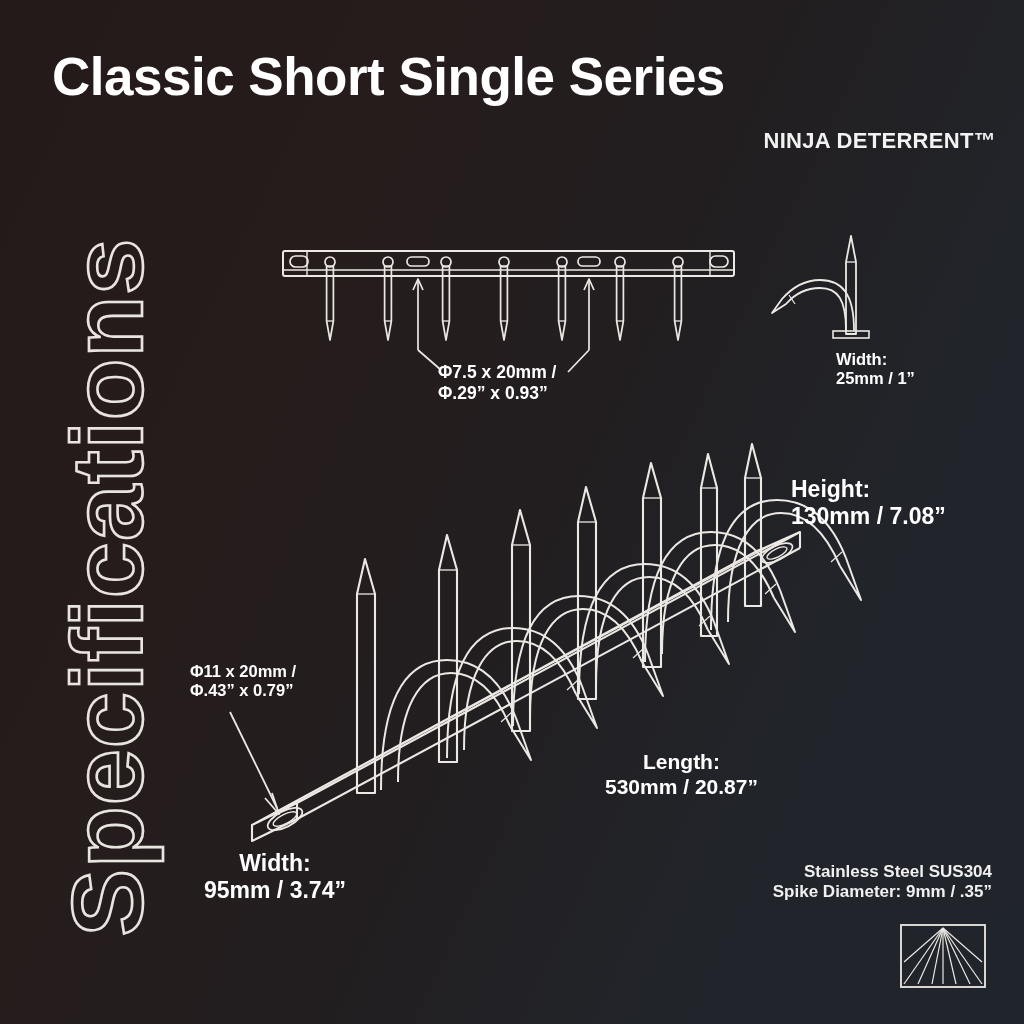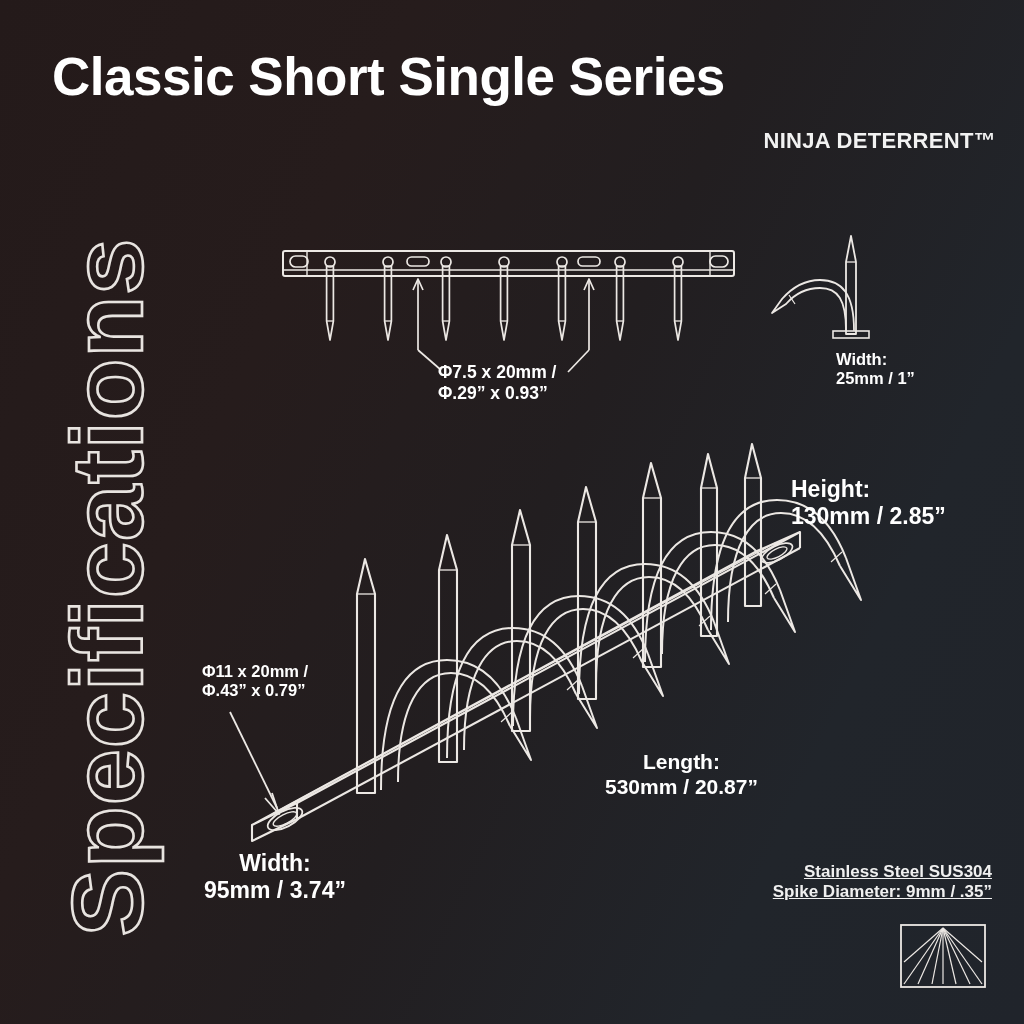--- a/index.html
+++ b/index.html
@@ -59,23 +59,23 @@
   
   .callout {
     position:absolute; color:#ffffff;
     font-weight:bold; line-height:1.18;
     white-space:pre-line;
   }
   #cal-top-slot  { left:438px; top:362px; font-size:17.5px; }
   #cal-width-sp  { left:836px; top:350px; font-size:16.5px; }
   #cal-height    { left:791px; top:476px; font-size:23px; }
   #cal-length    { left:605px; top:750px; font-size:21px; text-align:center; }
-  #cal-phi11     { left:190px; top:662px; font-size:16.5px;margin-left:12px; }
+  #cal-phi11     { left:190px; top:662px; font-size:16.5px; }
   #cal-width-main{ left:204px; top:850px; font-size:23px; text-align:center; }
-  #cal-material  { right:32px; top:862px; font-size:17px; text-align:right; color:#f0f0f0;text-decoration:underline; }
+  #cal-material  { right:32px; top:862px; font-size:17px; text-align:right; color:#f0f0f0; }
 </style>
 </head>
 <body>
 
 <div id="sheet">
 
   <div id="title">Classic Short Single Series</div>
   <div id="subtitle">NINJA DETERRENT™</div>
 
   <div id="spec-word">
@@ -260,21 +260,21 @@
     </g>
   </svg>
 
   <div class="callout" id="cal-top-slot">Φ7.5 x 20mm /
 Φ.29” x 0.93”</div>
 
   <div class="callout" id="cal-width-sp">Width:
 25mm / 1”</div>
 
   <div class="callout" id="cal-height">Height:
-130mm / 2.85”</div>
+130mm / 7.08”</div>
 
   <div class="callout" id="cal-length">Length:
 530mm / 20.87”</div>
 
   <div class="callout" id="cal-phi11">Φ11 x 20mm /
 Φ.43” x 0.79”</div>
 
   <div class="callout" id="cal-width-main">Width:
 95mm / 3.74”</div>
 

